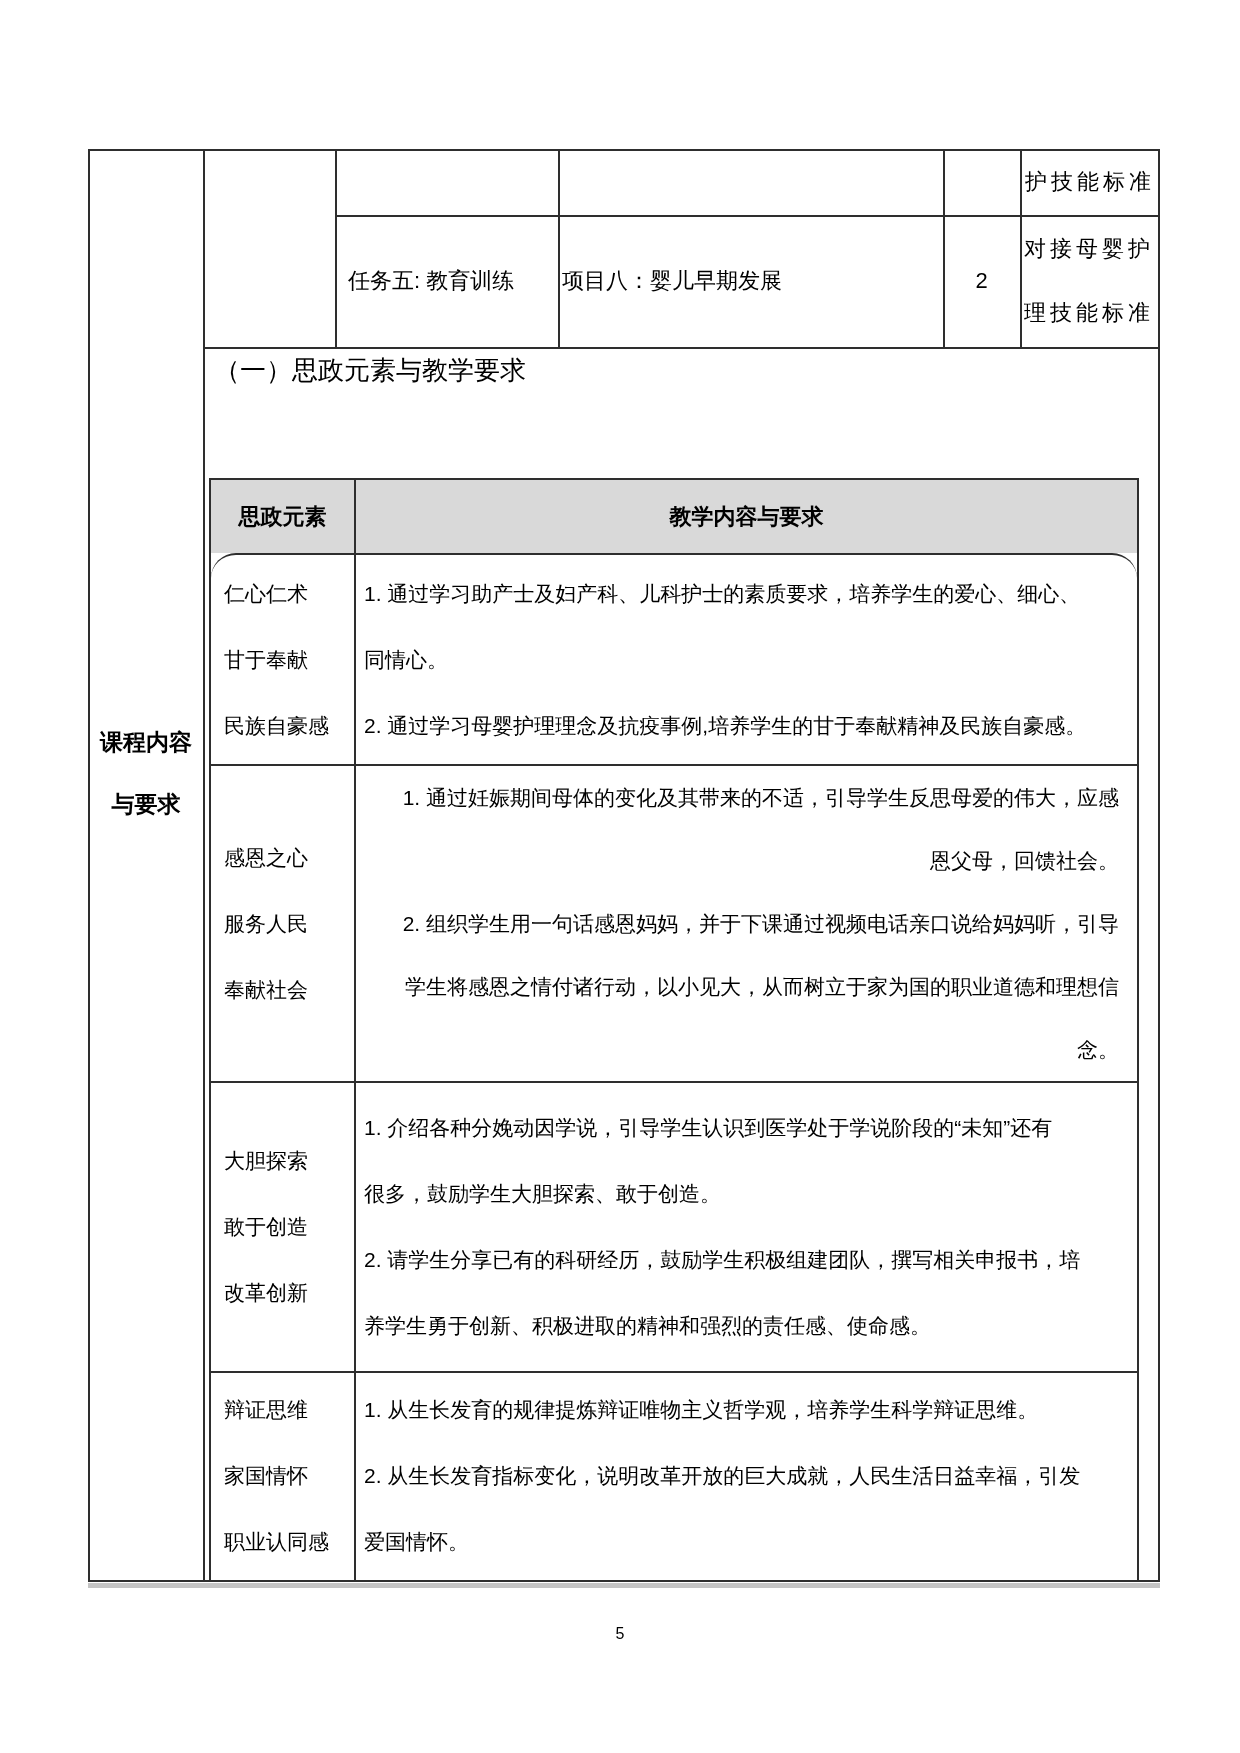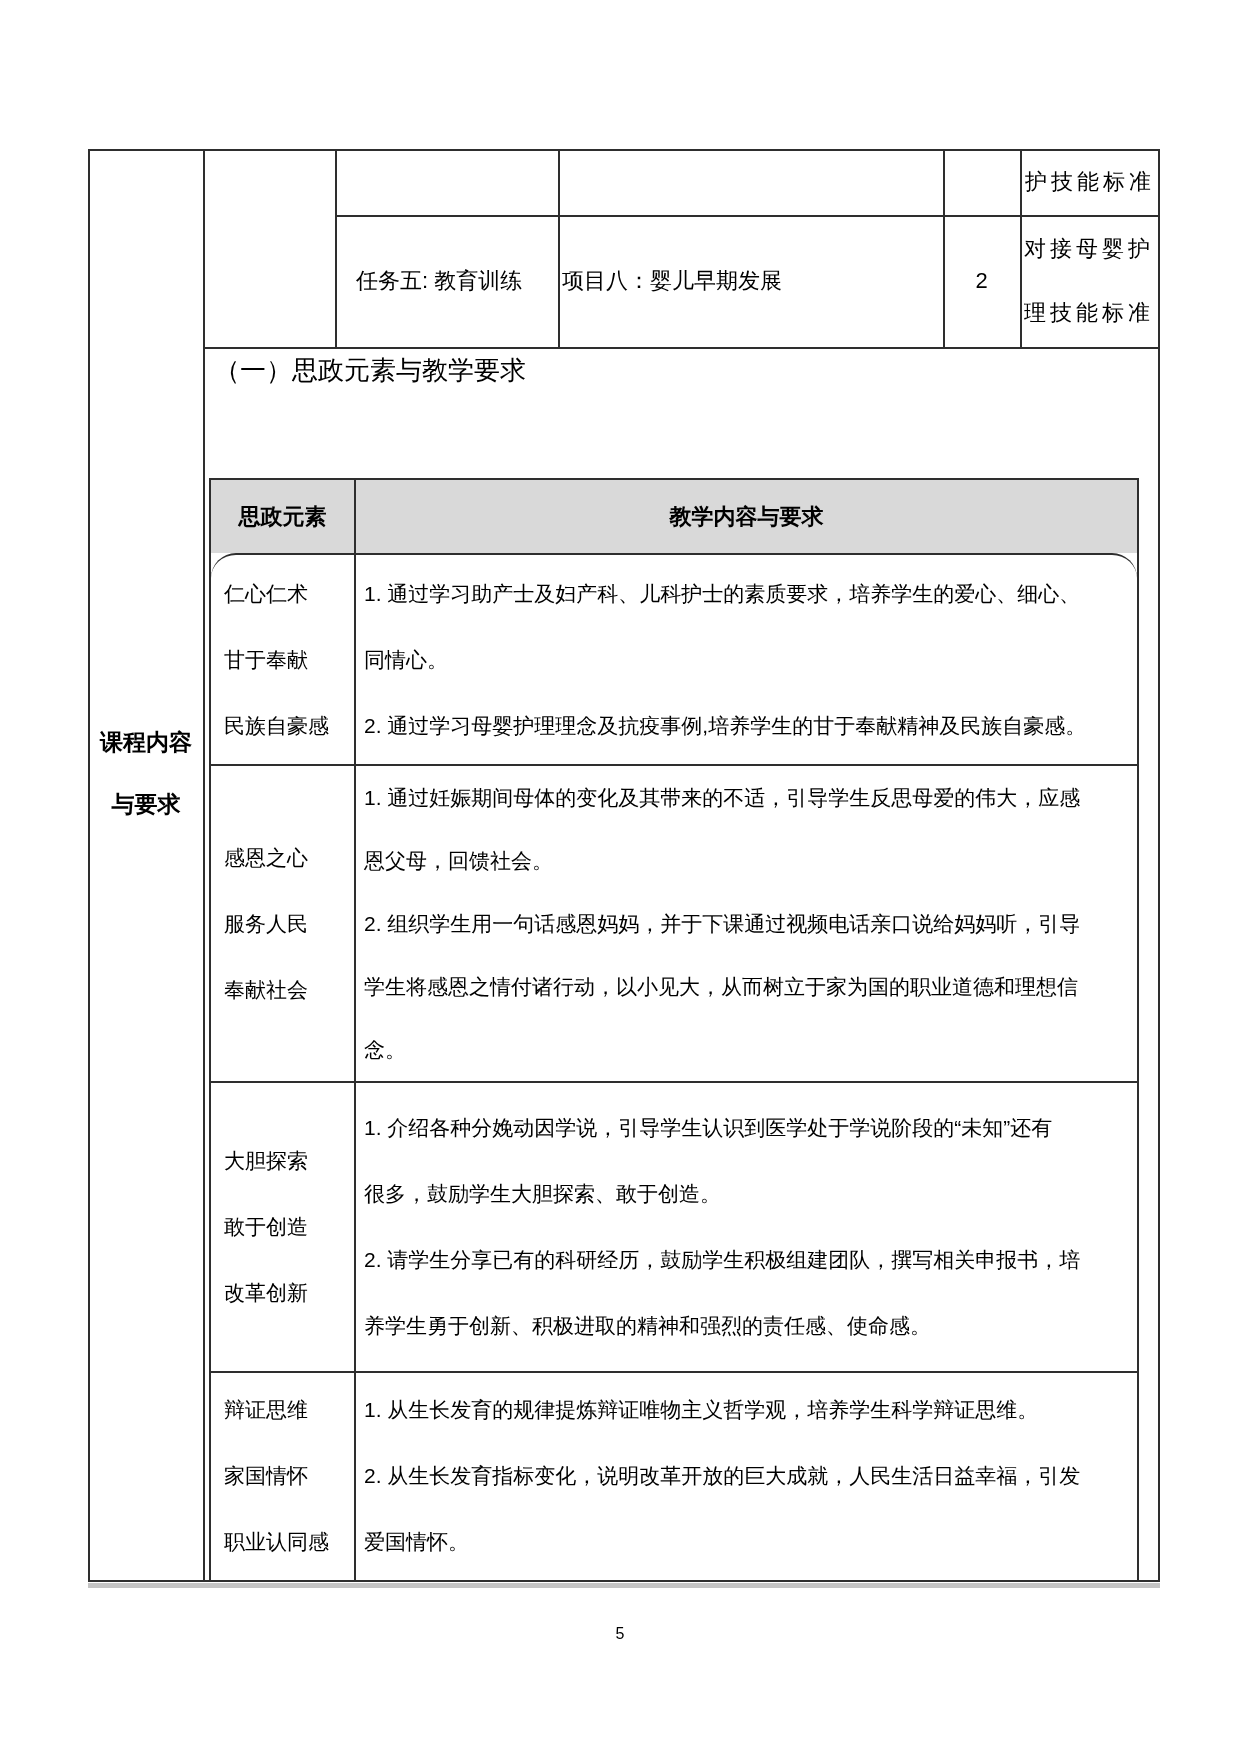--- a/index.html
+++ b/index.html
@@ -18,21 +18,21 @@
     color:var(--ink);
     overflow:hidden;
   }
   .vline{position:absolute;width:2px;background:var(--border);}
   .hline{position:absolute;height:2px;background:var(--border);}
   .shadowline{position:absolute;height:5px;background:var(--shadow);}
 
   
   .cell{position:absolute;display:flex;align-items:center;font-size:22px;color:var(--ink);}
   .cell-standard-partial{left:1022px;top:151px;width:136px;height:62px;letter-spacing:4px;padding-left:3px;}
-  .cell-task{left:356px;top:217px;width:206px;height:128px;}
+  .cell-task{left:348px;top:217px;width:206px;height:128px;}
   .cell-project{left:562px;top:217px;width:378px;height:128px;}
   .cell-hours{left:945px;top:217px;width:73px;height:128px;justify-content:center;}
   .cell-standard{left:1022px;top:217px;width:136px;height:128px;flex-direction:column;justify-content:flex-end;align-items:flex-start;line-height:64px;letter-spacing:4px;padding-left:2px;}
 
   
   .course-label{
     position:absolute;left:89px;top:711px;width:114px;
     text-align:center;font-weight:bold;font-size:23px;line-height:62px;
   }
 
@@ -56,21 +56,21 @@
   .irow.r4{height:210px;border-top:2px solid var(--border);}
   .cell-el{
     width:145px;flex:0 0 145px;border-right:2px solid var(--border);
     display:flex;flex-direction:column;justify-content:center;
     padding-left:13px;font-size:21px;line-height:66px;
   }
   .cell-req{
     flex:1 1 auto;display:flex;flex-direction:column;justify-content:center;
     padding-left:8px;padding-right:18px;font-size:21px;line-height:66px;
   }
-  .irow.r2 .cell-req{line-height:63px;}
+  .irow.r2 .cell-req{line-height:63px;text-align:right;}
   .irow.header .cell-el,.irow.header .cell-req{
     justify-content:center;align-items:center;padding:16px;
     font-weight:bold;font-size:22px;
   }
   .ln{white-space:nowrap;}
 
   .page-number{
     position:absolute;left:0;top:1625px;width:100%;
     text-align:center;font-size:16px;color:var(--ink);
   }

